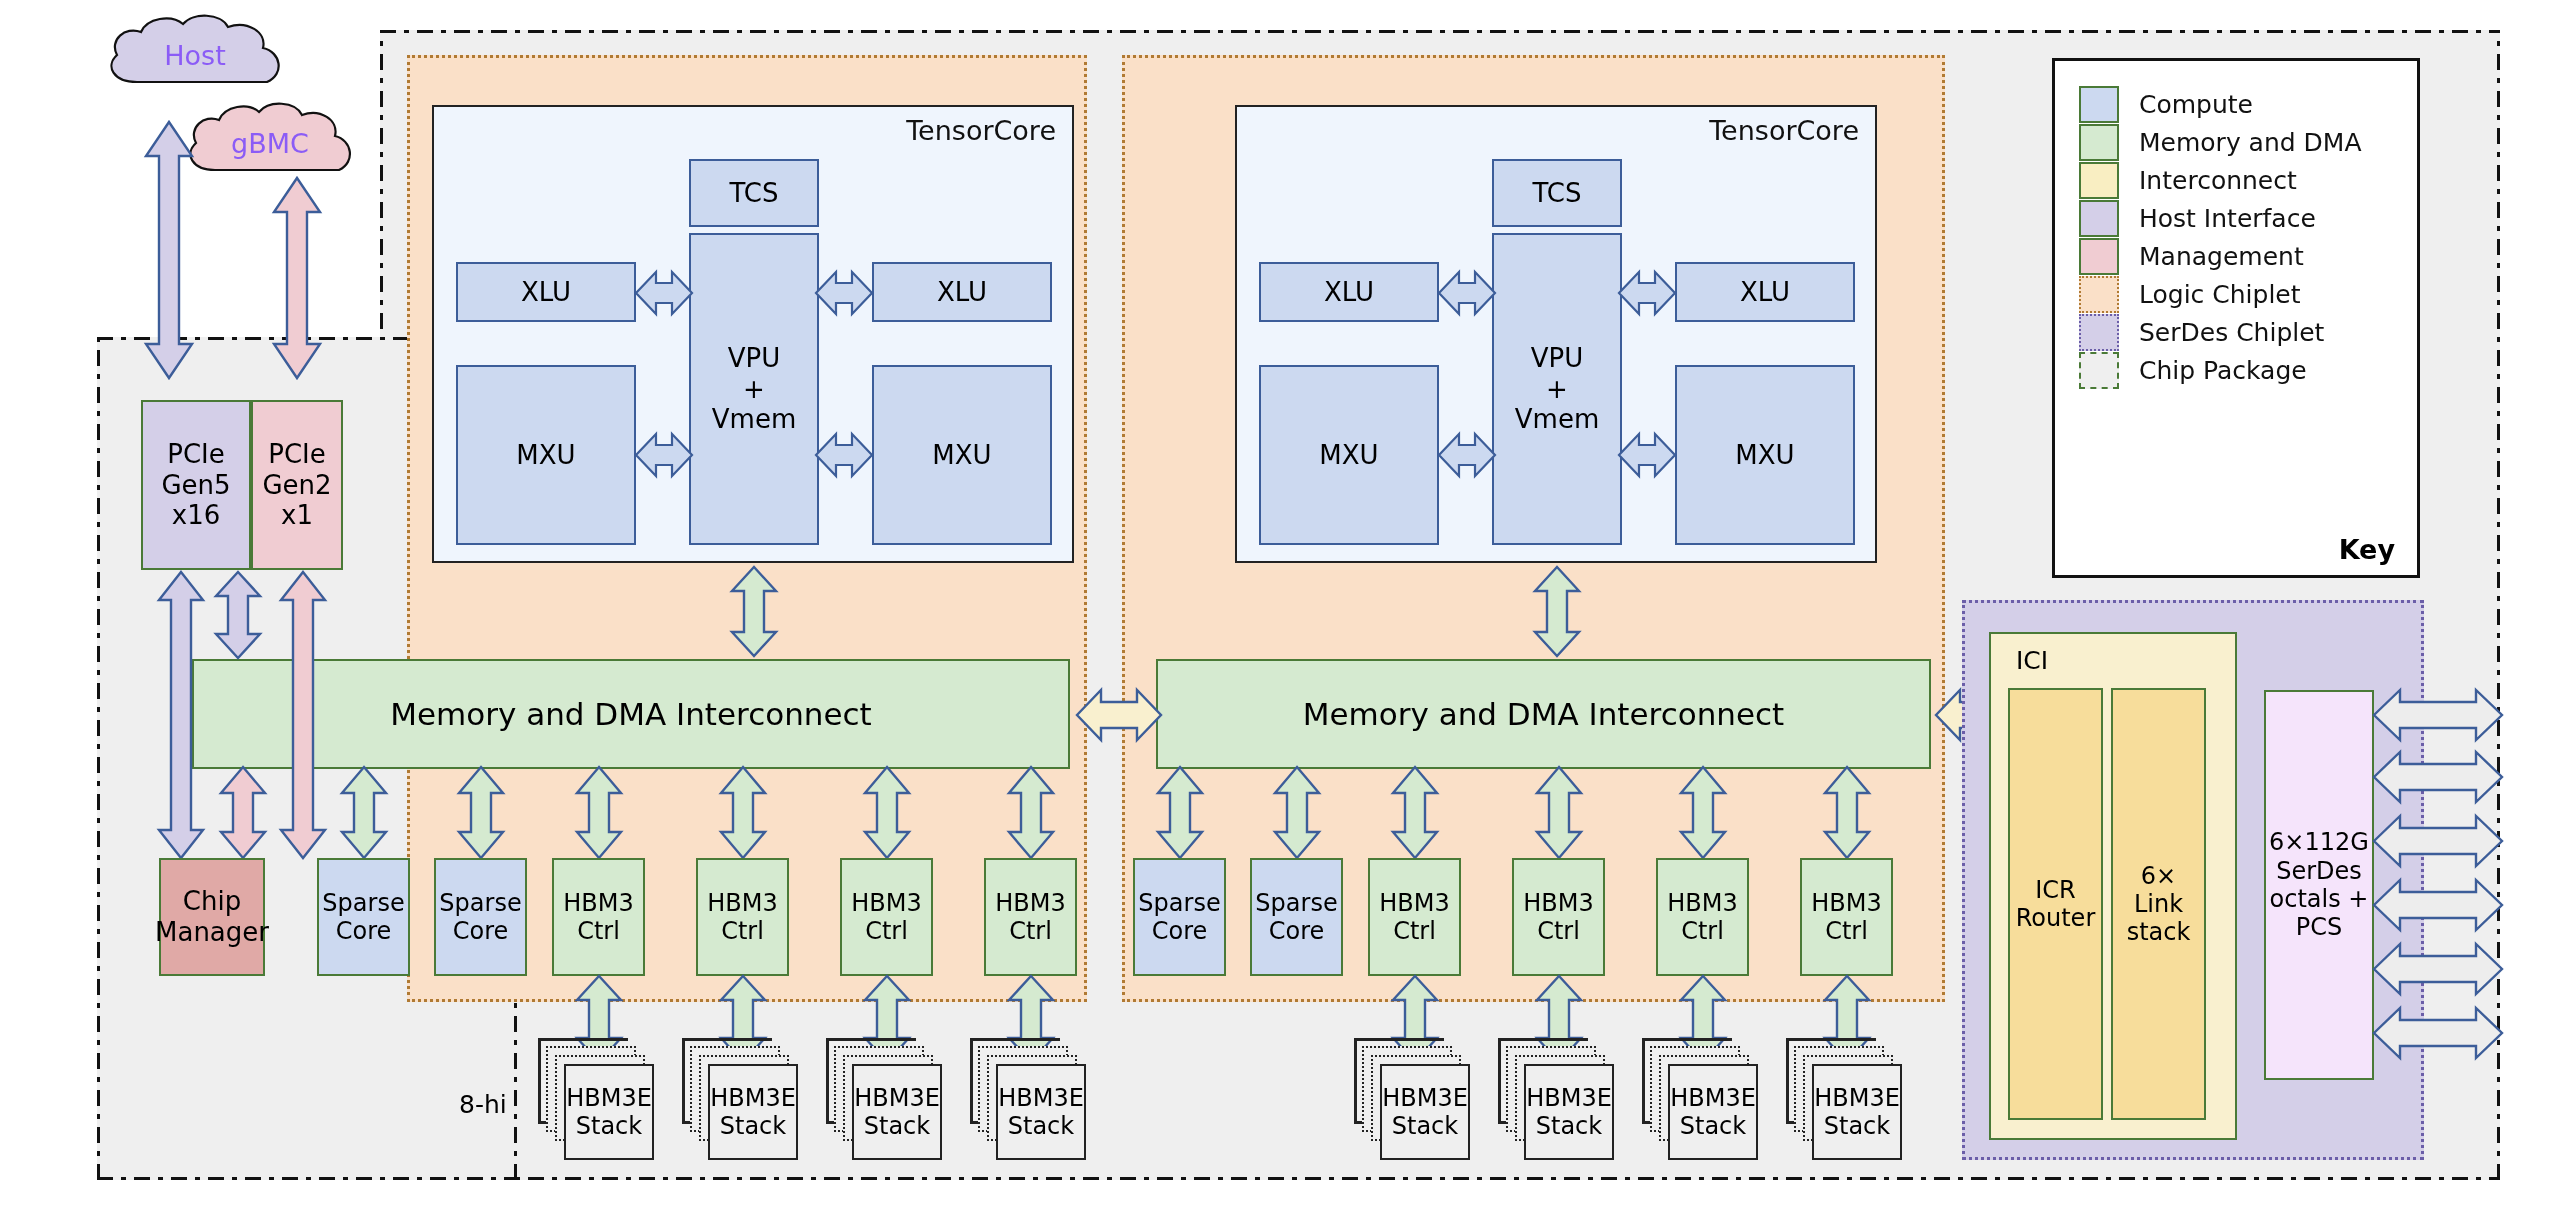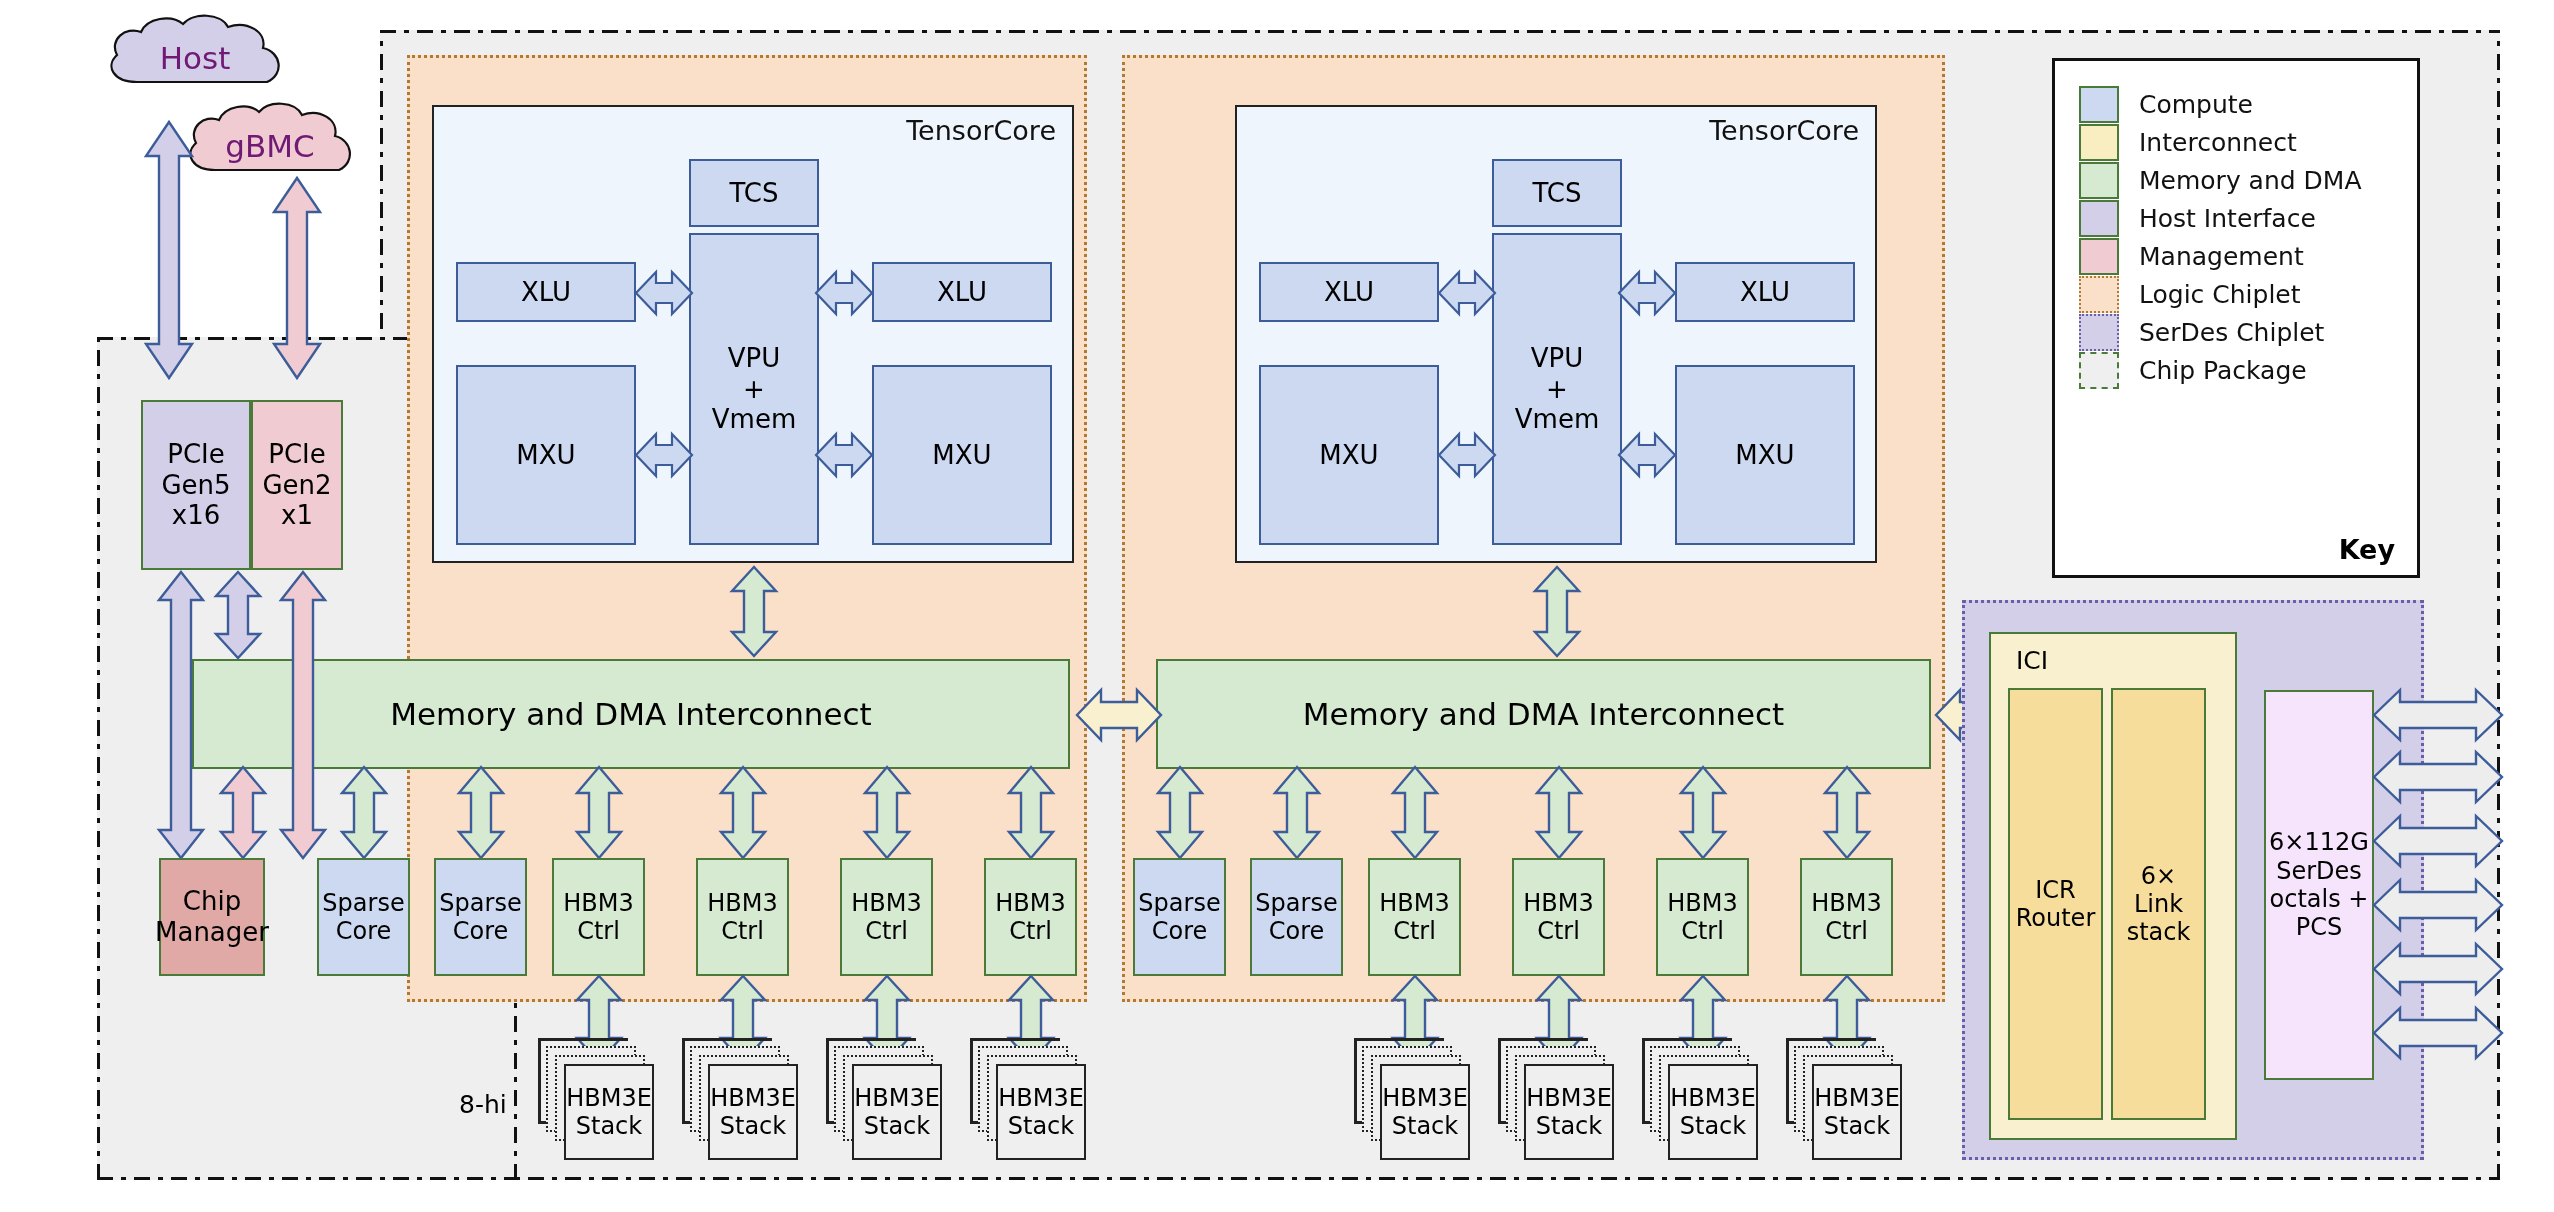--- a/index.html
+++ b/index.html
@@ -35,21 +35,21 @@
   .tc-label{position:absolute;right:16px;top:8px;font-size:27px;color:#111;}
   .tc-unit{background:#ccd9f0;border:2px solid #3c5d99;}
 
   .hbm-stack{background:#efefef;border:2px solid #222;}
   .ghost{border:2px dotted #222;background:#efefef;}
   .bracket{border-left:3px solid #222;border-top:3px solid #222;border-bottom:3px solid #222;}
 
   
   .cloud{position:absolute;}
   .cloud svg{display:block;}
-  .cloud-txt{position:absolute;width:100%;text-align:center;font-size:31px;color:#701a75;}
+  .cloud-txt{position:absolute;width:100%;text-align:center;font-size:27px;color:#8b5cf6;}
 
   
   .key-box{background:#fff;border:3px solid #111;}
   .key-row{display:flex;align-items:center;height:38px;}
   .key-sw{width:36px;height:33px;margin-right:20px;flex:0 0 auto;}
   .key-label{font-size:25px;color:#111;white-space:nowrap;}
   .key-title{position:absolute;right:22px;bottom:10px;font-size:27px;font-weight:bold;}
 
   
   .arw{position:absolute;}
@@ -545,28 +545,28 @@
       <span>Stack</span>
     </div>
   </div>
 
   <div class="abs key-box" style="left:2052px;top:58px;width:368px;height:520px;padding:24px 0 0 24px;">
     <div class="key-row">
       <div class="key-sw" style="background:#ccd9f0;border:2px solid #4a7a37;"></div>
       <div class="key-label">Compute</div>
     </div>
     <div class="key-row">
+      <div class="key-sw" style="background:#d5ead0;border:2px solid #4a7a37;"></div>
+      <div class="key-label">Memory and DMA</div>
+    </div>
+    <div class="key-row">
       <div class="key-sw" style="background:#f9eec2;border:2px solid #4a7a37;"></div>
       <div class="key-label">Interconnect</div>
     </div>
     <div class="key-row">
-      <div class="key-sw" style="background:#d5ead0;border:2px solid #4a7a37;"></div>
-      <div class="key-label">Memory and DMA</div>
-    </div>
-    <div class="key-row">
       <div class="key-sw" style="background:#d4cfe8;border:2px solid #4a7a37;"></div>
       <div class="key-label">Host Interface</div>
     </div>
     <div class="key-row">
       <div class="key-sw" style="background:#f0ccd2;border:2px solid #4a7a37;"></div>
       <div class="key-label">Management</div>
     </div>
     <div class="key-row">
       <div class="key-sw" style="background:#fae0c8;border:2px dotted #b07a33;"></div>
       <div class="key-label">Logic Chiplet</div>

